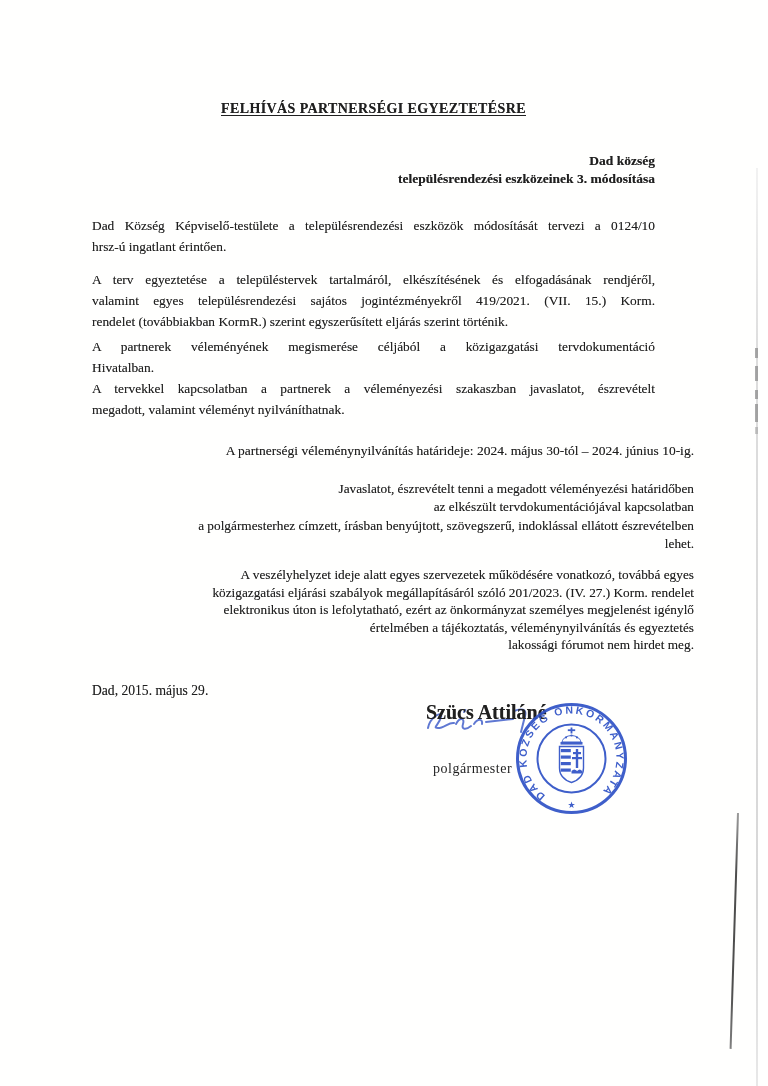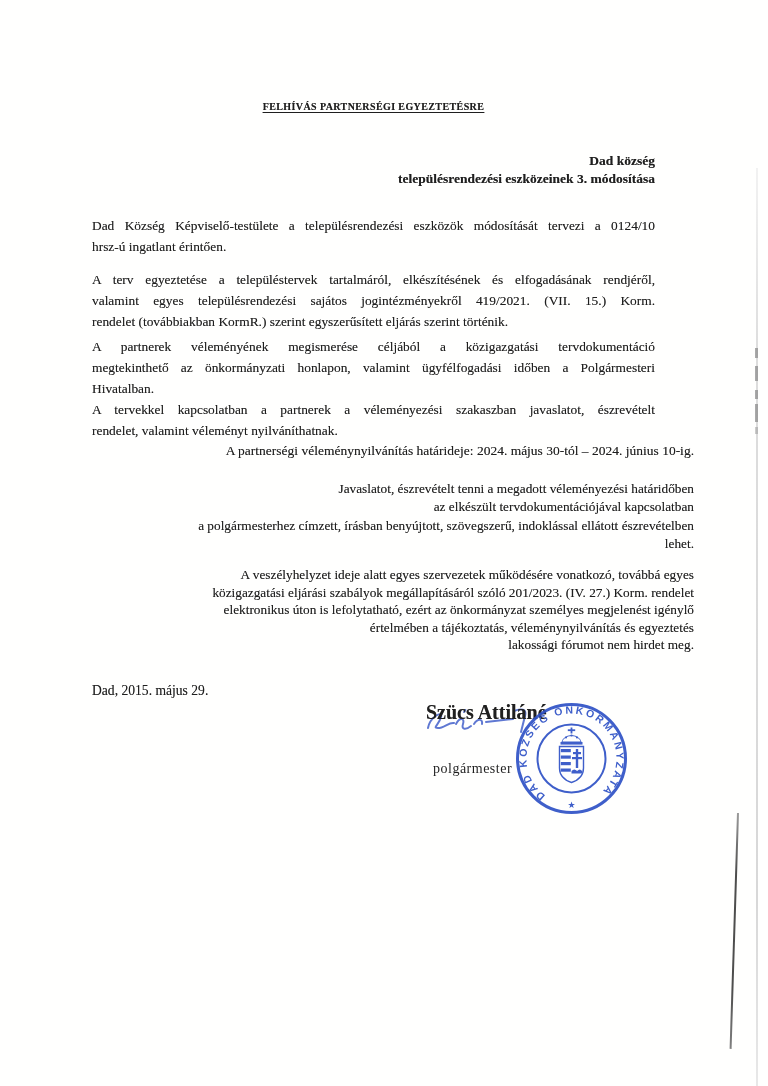--- a/index.html
+++ b/index.html
@@ -10,21 +10,21 @@
     background: #fffffe;
     overflow: hidden;
     font-family: "Liberation Serif", "DejaVu Serif", serif;
     color: #1f1f1f;
   }
   .page * { box-sizing: border-box; }
   .abs { position: absolute; }
   .doc-title {
     left: 92px; top: 101px; width: 563px;
     text-align: center;
-    font-size: 10px; font-weight: bold;
+    font-size: 14px; font-weight: bold;
     letter-spacing: 0.4px;
     text-decoration: underline;
     text-underline-offset: 2px;
     text-shadow: 0 0 0.4px rgba(20,20,20,0.55);
   }
   .doc-subtitle {
     left: 92px; top: 152px; width: 563px;
     text-align: right;
     font-size: 13.5px; font-weight: bold;
     line-height: 17.5px;
@@ -98,24 +98,23 @@
   </div>
 
   <div class="abs para" style="top:269px">
     <div class="jl stretch">A terv egyeztetése a településtervek tartalmáról, elkészítésének és elfogadásának rendjéről,</div>
     <div class="jl stretch">valamint egyes településrendezési sajátos jogintézményekről 419/2021. (VII. 15.) Korm.</div>
     <div class="jl">rendelet (továbbiakban KormR.) szerint egyszerűsített eljárás szerint történik.</div>
   </div>
 
   <div class="abs para" style="top:336px">
     <div class="jl stretch">A partnerek véleményének megismerése céljából a közigazgatási tervdokumentáció</div>
-    <div class="jl stretch">megtekinthető az önkormányzati honlapon, valamint ügyfélfogadási időben a Polgármesteri</div>
     <div class="jl">Hivatalban.</div>
     <div class="jl stretch">A tervekkel kapcsolatban a partnerek a véleményezési szakaszban javaslatot, észrevételt</div>
-    <div class="jl">rendelet, valamint véleményt nyilváníthatnak.</div>
+    <div class="jl">megadott, valamint véleményt nyilváníthatnak.</div>
   </div>
 
   <div class="abs centered-block deadline-line">
     <div class="cl">A partnerségi véleménynyilvánítás határideje: 2024. május 30-tól – 2024. június 10-ig.</div>
   </div>
 
   <div class="abs centered-block c1">
     <div class="cl">Javaslatot, észrevételt tenni a megadott véleményezési határidőben</div>
     <div class="cl">az elkészült tervdokumentációjával kapcsolatban</div>
     <div class="cl">a polgármesterhez címzett, írásban benyújtott, szövegszerű, indoklással ellátott észrevételben</div>

